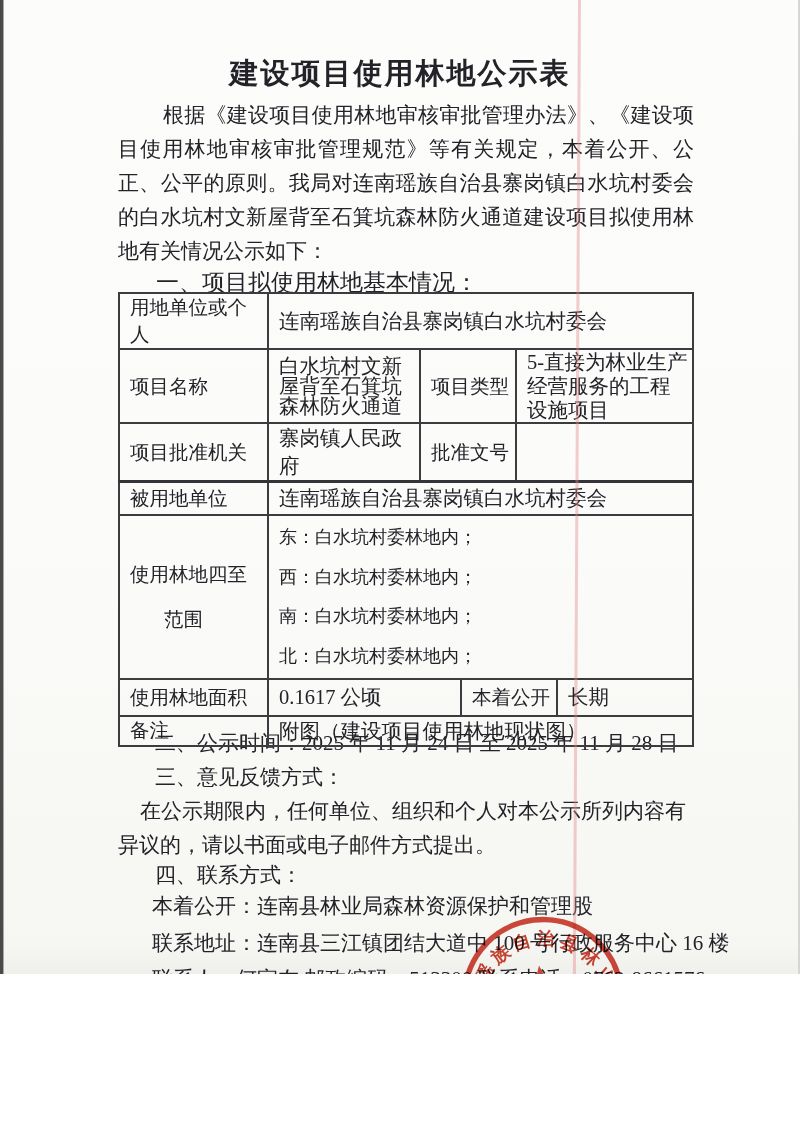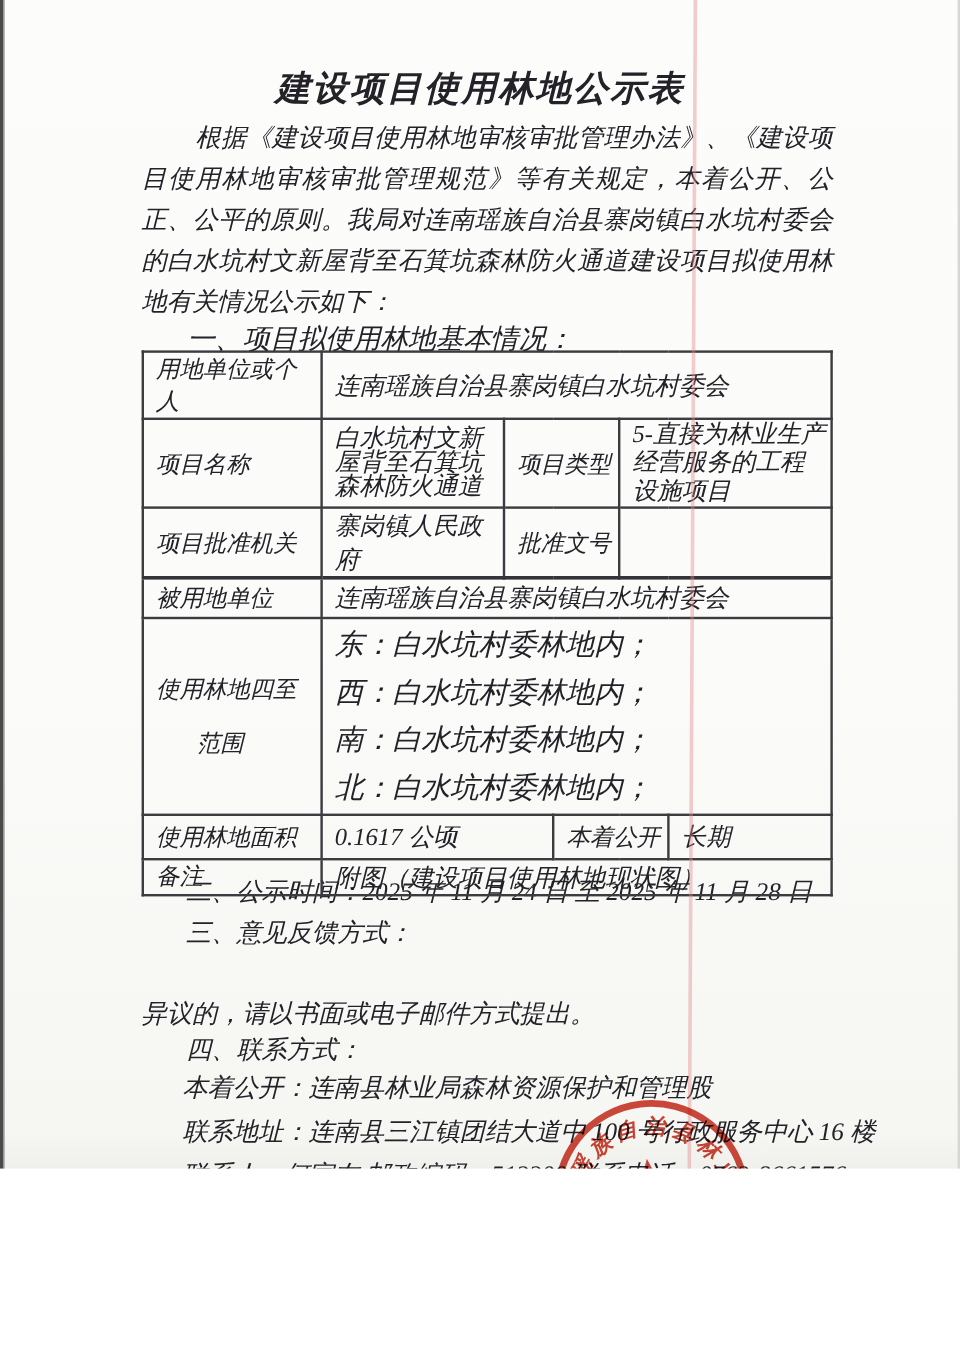--- a/index.html
+++ b/index.html
@@ -1,21 +1,20 @@
 <!DOCTYPE html>
 <html><head>
 <meta charset="utf-8">
 <style>
   html,body{margin:0;padding:0;background:#ffffff;}
   .page{
     position:relative;width:800px;height:974px;overflow:hidden;
     background:linear-gradient(180deg,#fcfcfb 0%,#fbfbf9 55%,#f6f6f3 97%,#efefec 100%);
     font-family:"Liberation Serif","DejaVu Serif",serif;
     color:#222228;
-    font-style:italic;
   }
   
   .edge-left{position:absolute;left:0;top:0;width:3px;height:1130px;background:#4a4a4a;}
   .edge-left2{position:absolute;left:3px;top:0;width:1px;height:1130px;background:#a8a8a8;}
   .edge-right{position:absolute;right:0;top:0;width:2px;height:1130px;background:#d6d6d4;}
   .band-gray{position:absolute;left:3px;top:1108px;width:797px;height:10px;background:#dddddc;}
   .band-white{position:absolute;left:3px;top:1118px;width:797px;height:7px;background:#fbfbfa;}
   .band-dark{position:absolute;left:0;top:1125px;width:800px;height:5px;background:#9d9d9c;}
   .crease{position:absolute;left:578px;top:0;width:3px;height:1108px;
     background:rgba(226,138,138,.42);transform:rotate(.3deg);transform-origin:top center;z-index:4;}
@@ -29,21 +28,21 @@
 
   table.form{position:absolute;top:292px;left:118px;width:574px;
     border-collapse:collapse;table-layout:fixed;z-index:2;padding-left:25px;}
   table.form td{border:2px solid #3b3b40;vertical-align:middle;
     padding:0 4px 0 10px;font-size:20.5px;overflow:hidden;}
   table.form td.lab{font-size:19.5px;}
   table.form tr.r4 td{border-top:3px solid #333338;margin-left:42px;}
   td.small{font-size:14.5px;line-height:20px;padding-left:9px;}
   td.small2{font-size:16px;line-height:24px;padding-left:11px;}
   .dir-cell{display:flex;flex-direction:column;justify-content:space-around;height:158px;padding:2px 0;}
-  .dir-line{font-size:24px;}
+  .dir-line{font-size:18px;}
   .lab5 .l1{display:block;}
   .lab5 .l2{display:block;padding-left:34px;margin-top:18px;}
 
   .bline{position:absolute;font-size:21px;white-space:nowrap;}
   .sig{position:absolute;font-size:21px;white-space:nowrap;z-index:3;}
 
   .seal{position:absolute;left:441px;top:896px;width:204px;height:204px;
     z-index:10;mix-blend-mode:multiply;opacity:.9;}
   .seal .ring{fill:none;stroke:#cc3526;stroke-width:5.5;}
   .seal .star{fill:#cc3526;}
@@ -118,20 +117,21 @@
     </tr>
     <tr style="height:30px">
       <td class="lab">备注</td>
       <td colspan="5">附图（建设项目使用林地现状图）</td>
     </tr>
   </tbody>
     </table>
 
   <div class="bline" style="top:729px;left:155px;">二、公示时间：2025 年 11 月 24 日  至 2025 年 11 月 28 日</div>
   <div class="bline" style="top:763px;left:155px;">三、意见反馈方式：</div>
+  <div class="bline" style="top:797px;left:140px;">在公示期限内，任何单位、组织和个人对本公示所列内容有</div>
   <div class="bline" style="top:831px;left:118px;">异议的，请以书面或电子邮件方式提出。</div>
   <div class="bline" style="top:861px;left:155px;">四、联系方式：</div>
   <div class="bline" style="top:892px;left:152px;">本着公开：连南县林业局森林资源保护和管理股</div>
   <div class="bline" style="top:929px;left:152px;">联系地址：连南县三江镇团结大道中 100 号行政服务中心 16 楼</div>
   <div class="bline" style="top:965px;left:152px;">联系人：何家友  邮政编码：513300  联系电话：0763-8661576</div>
 
   <div class="sig" style="top:996px;left:479px;">连南县林业局</div>
   <div class="sig" style="top:1029px;left:473px;">2025 年 11 月 24 日</div>
 
   <svg class="seal" viewBox="0 0 200 200">

